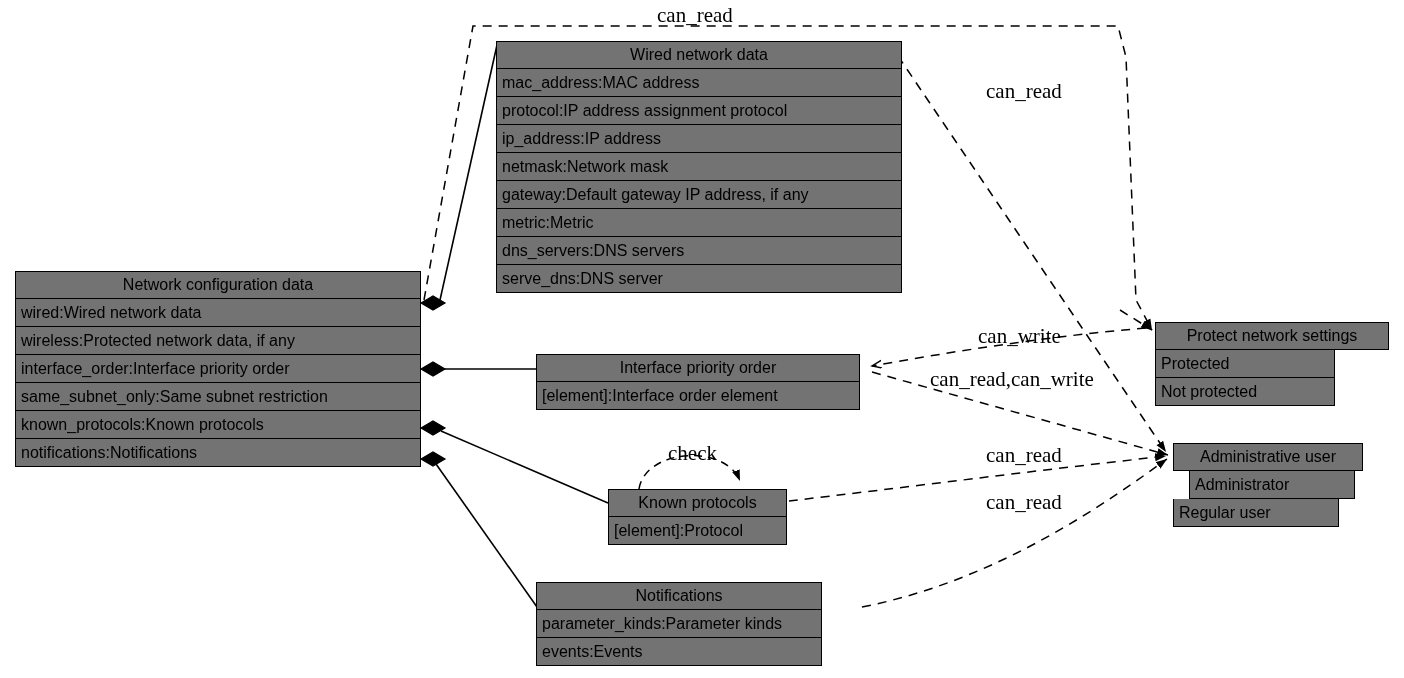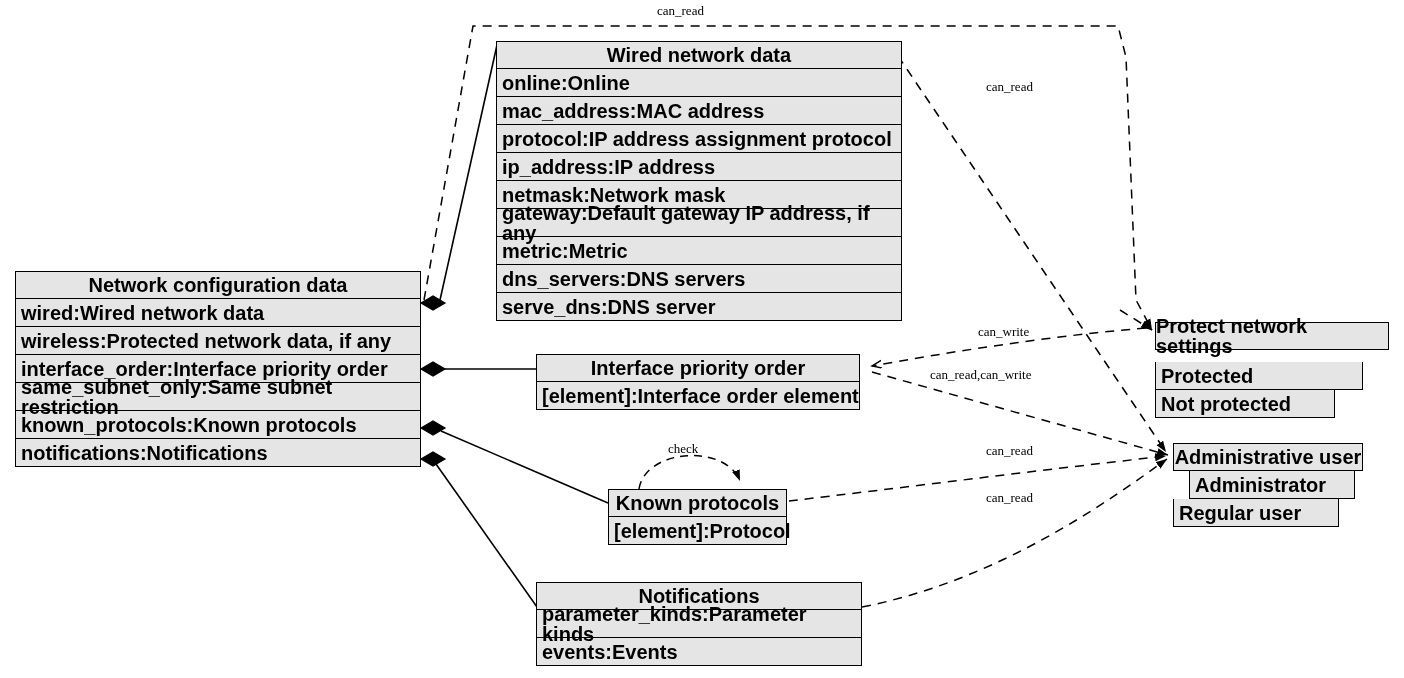--- a/index.html
+++ b/index.html
@@ -1,31 +1,30 @@
 <!DOCTYPE html>
 <html><head>
 <meta charset="utf-8">
 <style>
   html,body{margin:0;padding:0;background:#ffffff;}
   #stage{position:relative;width:1404px;height:678px;background:#ffffff;
          font-family:"Liberation Sans","DejaVu Sans",sans-serif;overflow:hidden;}
   svg{position:absolute;left:0;top:0;width:1404px;height:678px;}
   .cls{position:absolute;}
   .cls .hdr,.cls .row{
-     border:1.4px solid #000;background:#e5e5e5;color:#000;
-     font-size:20px;line-height:1;box-sizing:border-box;
+     border:1.4px solid #000;background:#737373;color:#000;
+     font-size:16px;line-height:1;box-sizing:border-box;
      height:28px;display:flex;align-items:center;
      font-family:"Liberation Sans","DejaVu Sans",sans-serif;
-     font-weight:bold;
   }
   .cls .hdr{justify-content:center;}
   .cls .row{justify-content:flex-start;padding-left:5px;}
   .cls .row+.row,.cls .hdr+.row{border-top:none;}
   .elab{position:absolute;font-family:"Liberation Serif","DejaVu Serif",serif;
-        font-size:13px;color:#000;white-space:nowrap;}
+        font-size:21px;color:#000;white-space:nowrap;}
 </style>
 </head>
 <body>
 
 <div id="stage">
 
   <svg viewBox="0 0 1404 678">
     <defs>
       <marker id="arrowOpen" markerWidth="12" markerHeight="12" refX="10" refY="4" orient="auto" markerUnits="userSpaceOnUse">
         <path d="M0,0 L10,4 L0,8" fill="none" stroke="#000" stroke-width="1.5"></path>
@@ -77,50 +76,49 @@
     <div class="row">wired:Wired network data</div>
     <div class="row">wireless:Protected network data, if any</div>
     <div class="row">interface_order:Interface priority order</div>
     <div class="row">same_subnet_only:Same subnet restriction</div>
     <div class="row">known_protocols:Known protocols</div>
     <div class="row">notifications:Notifications</div>
   </div>
 
   <div class="cls" style="left:496px;top:41px;width:406px;">
     <div class="hdr">Wired network data</div>
-    <div class="row">online:Online</div>
     <div class="row">mac_address:MAC address</div>
     <div class="row">protocol:IP address assignment protocol</div>
     <div class="row">ip_address:IP address</div>
     <div class="row">netmask:Network mask</div>
     <div class="row">gateway:Default gateway IP address, if any</div>
     <div class="row">metric:Metric</div>
     <div class="row">dns_servers:DNS servers</div>
     <div class="row">serve_dns:DNS server</div>
   </div>
 
   <div class="cls" style="left:536px;top:354px;width:324px;border-radius:26px;">
     <div class="hdr">Interface priority order</div>
     <div class="row">[element]:Interface order element</div>
   </div>
 
   <div class="cls" style="left:608px;top:489px;width:179px;">
     <div class="hdr">Known protocols</div>
     <div class="row">[element]:Protocol</div>
   </div>
 
-  <div class="cls" style="left:536px;top:582px;width:326px;">
+  <div class="cls" style="left:536px;top:582px;width:286px;">
     <div class="hdr">Notifications</div>
     <div class="row">parameter_kinds:Parameter kinds</div>
     <div class="row">events:Events</div>
   </div>
 
   <div class="cls" style="left:1155px;top:322px;width:234px;">
     <div class="hdr" style="width:234px;">Protect network settings</div>
-    <div class="row" style="width:208px;margin-top:12px;">Protected</div>
+    <div class="row" style="width:180px;">Protected</div>
     <div class="row" style="width:180px;">Not protected</div>
   </div>
 
   <div class="cls" style="left:1173px;top:443px;width:190px;">
     <div class="hdr" style="width:190px;">Administrative user</div>
     <div class="row" style="width:166px;margin-left:16px;">Administrator</div>
     <div class="row" style="width:166px;">Regular user</div>
   </div>
 
   <div class="elab" style="left:657px;top:3px;">can_read</div>

